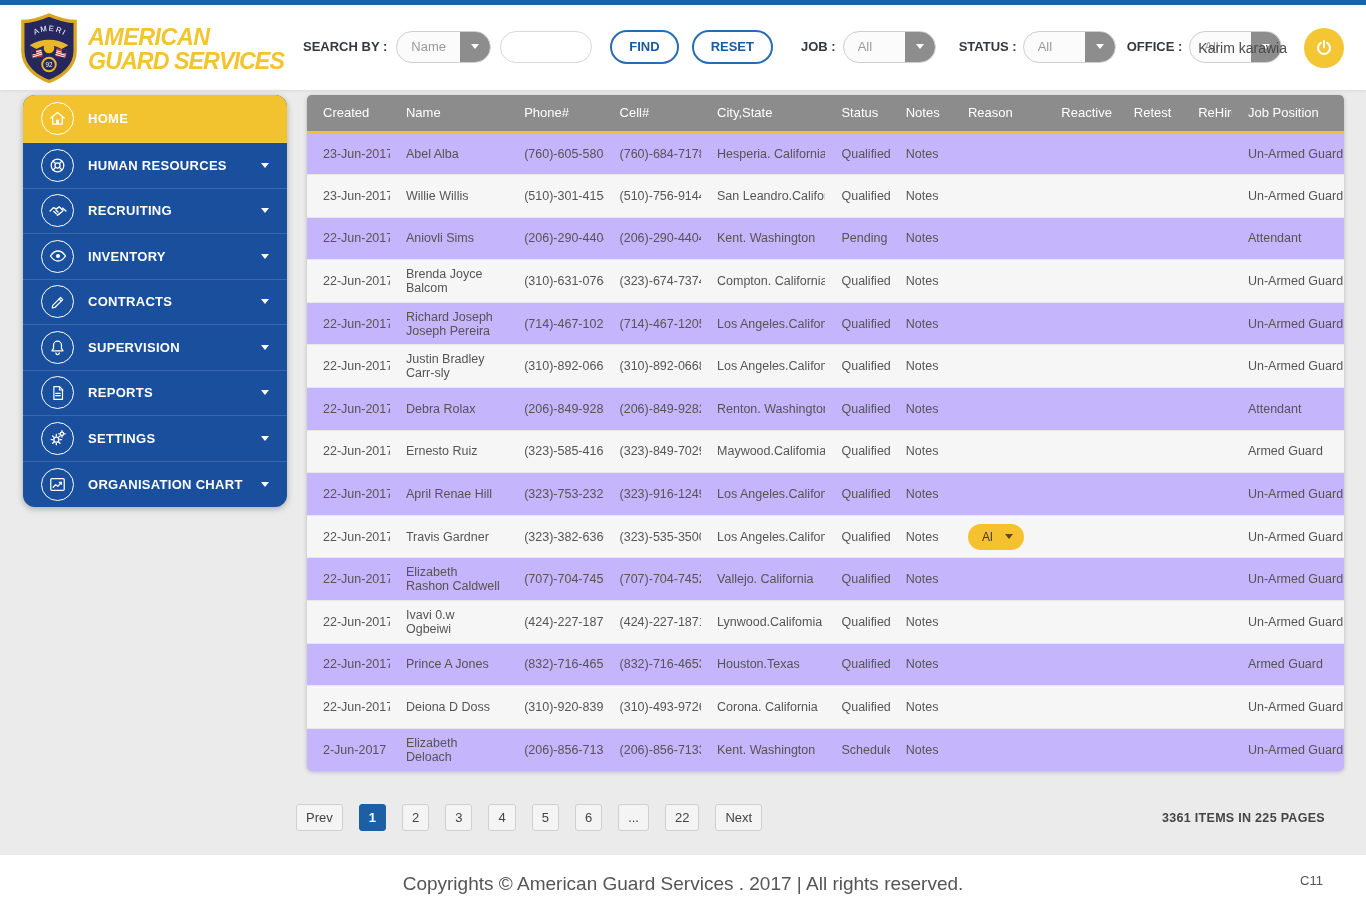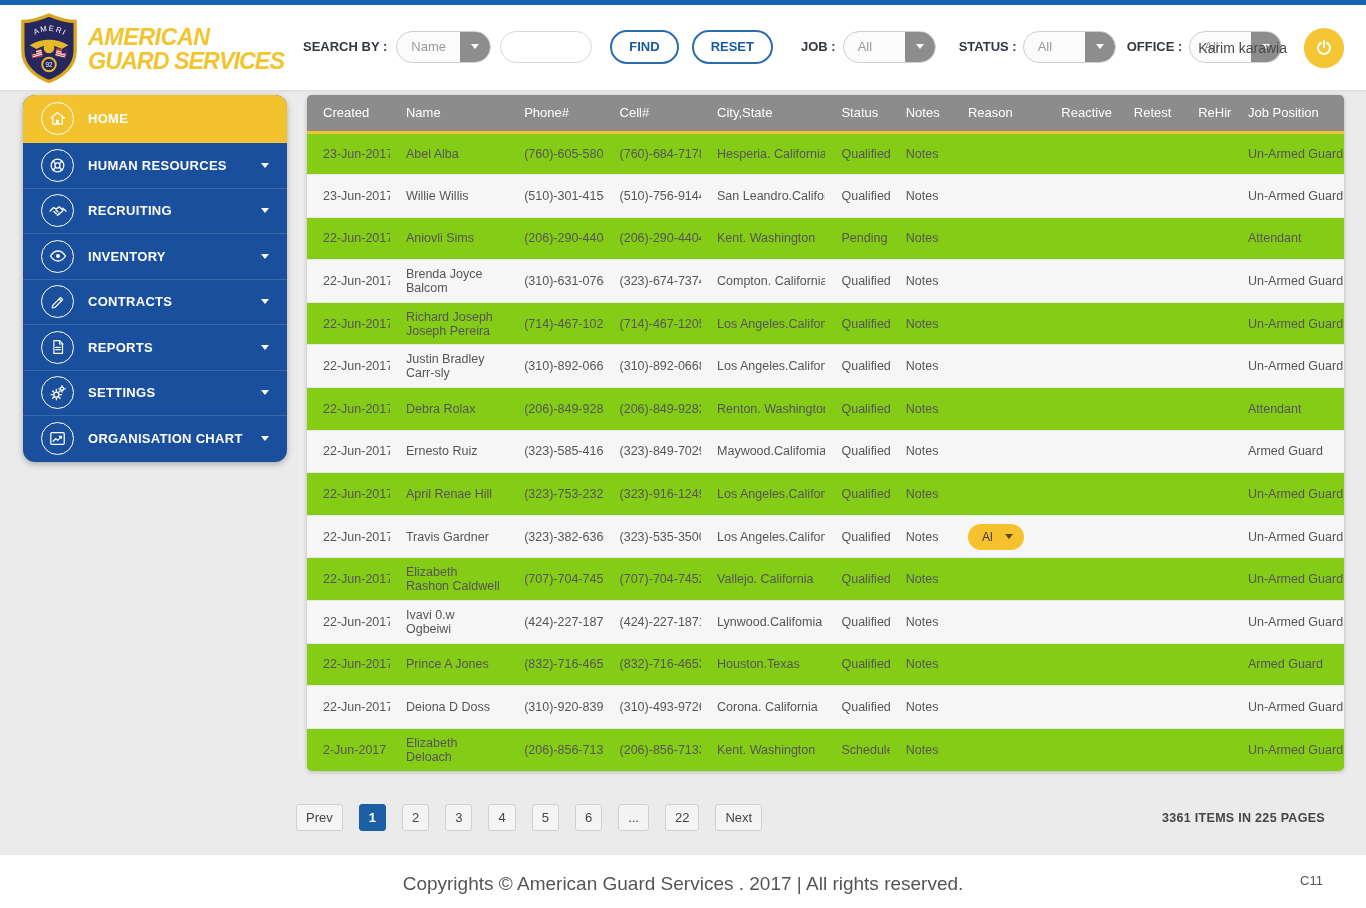--- a/index.html
+++ b/index.html
@@ -61,21 +61,21 @@
   .side-item:last-child { border-bottom:none; }
   .side-item.active { background:#f2c32f; height:48px; }
   .icon-circle { width:33px; height:33px; border:1.5px solid #fff; border-radius:50%;
                  display:flex; align-items:center; justify-content:center; margin-right:14px; flex:none; }
   .side-label { color:#fff; font-weight:bold; font-size:13px; letter-spacing:.3px; white-space:nowrap; }
   .side-item .caret-down { margin-left:auto; }
 
   
   .table-card {
     position:absolute; left:307px; top:95px; width:1037px;
-    background:#84cc16; border-radius:5px; overflow:hidden;
+    background:#c4b5fd; border-radius:5px; overflow:hidden;
     box-shadow:0 1px 4px rgba(0,0,0,.22);
   }
   table { width:100%; border-collapse:collapse; table-layout:fixed; }
   thead th {
     background:#8c8c8c; color:#fff; font-weight:normal; text-align:left;
     height:37px; padding:0 6px 0 16px; font-size:13px;
     border-bottom:3px solid #f0c231; white-space:nowrap; overflow:hidden;
   }
   tbody td {
     height:42.6px; padding:4px 6px 4px 16px; font-size:12.5px; color:#555;
@@ -237,20 +237,30 @@
       <span class="caret-down"></span>
     </div>
     <div class="side-item">
       <span class="icon-circle">
         <svg width="18" height="18" viewBox="0 0 24 24">
           <path d="M5 16.5 15.5 6l2.8 2.8L7.8 19.3 4.3 20z" fill="none" stroke="#fff" stroke-width="1.6" stroke-linecap="round" stroke-linejoin="round"></path>
           <path d="M13.5 8l2.8 2.8" fill="none" stroke="#fff" stroke-width="1.6" stroke-linecap="round" stroke-linejoin="round"></path>
         </svg>
       </span>
       <span class="side-label">CONTRACTS</span>
+      <span class="caret-down"></span>
+    </div>
+    <div class="side-item">
+      <span class="icon-circle">
+        <svg width="19" height="19" viewBox="0 0 24 24">
+          <path d="M12 4a5 5 0 0 1 5 5v4l2 3.2H5L7 13V9a5 5 0 0 1 5-5z" fill="none" stroke="#fff" stroke-width="1.6" stroke-linecap="round" stroke-linejoin="round"></path>
+          <path d="M10 18.8a2.1 2.1 0 0 0 4.2 0" fill="none" stroke="#fff" stroke-width="1.6" stroke-linecap="round" stroke-linejoin="round"></path>
+        </svg>
+      </span>
+      <span class="side-label">SUPERVISION</span>
       <span class="caret-down"></span>
     </div>
     <div class="side-item">
       <span class="icon-circle">
         <svg width="18" height="18" viewBox="0 0 24 24">
           <path d="M6.5 3.5h7.5l4 4v13h-11.5z" fill="none" stroke="#fff" stroke-width="1.6" stroke-linecap="round" stroke-linejoin="round"></path>
           <path d="M14 3.5V8h4.5" fill="none" stroke="#fff" stroke-width="1.6" stroke-linecap="round" stroke-linejoin="round"></path>
           <path d="M9 12.5h6M9 15.5h6" fill="none" stroke="#fff" stroke-width="1.6" stroke-linecap="round" stroke-linejoin="round"></path>
         </svg>
       </span>

